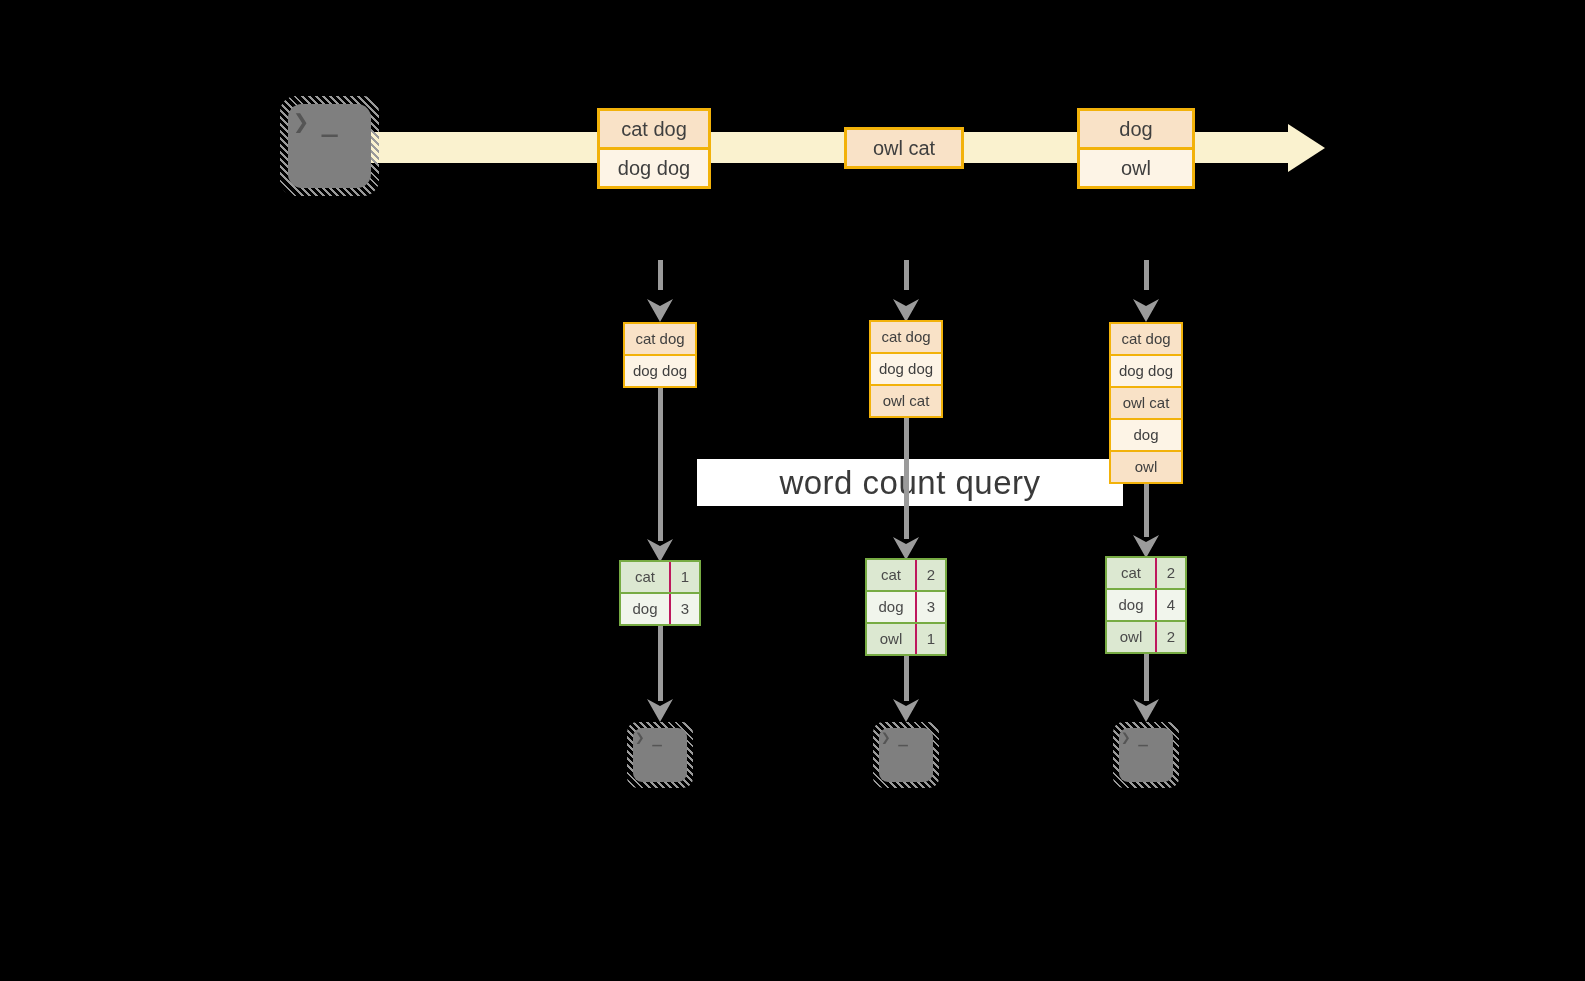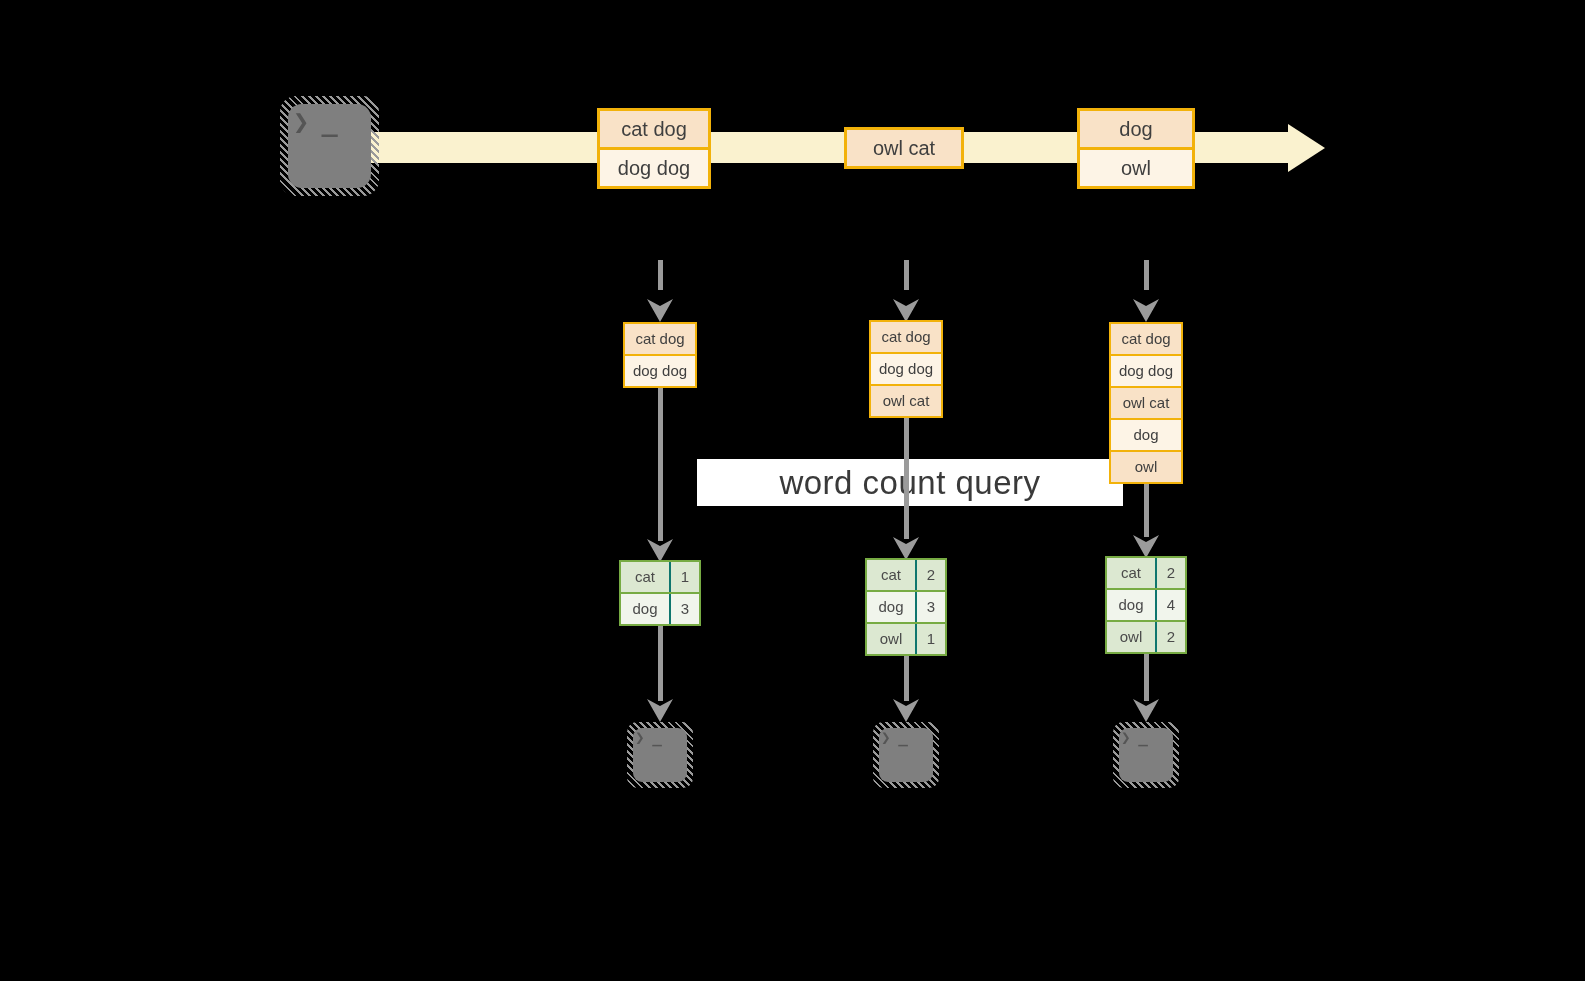--- a/index.html
+++ b/index.html
@@ -40,21 +40,21 @@
   .stack .cell:nth-child(even){background:#fdf4e6;}
   .stack .cell + .cell{border-top:2px solid #f2b20a;}
   
   .banner{position:absolute;left:697px;top:459px;width:426px;height:47px;background:#ffffff;z-index:3;
     display:flex;align-items:center;justify-content:center;}
   .banner span{font-size:33px;font-weight:300;color:#3a3a3a;letter-spacing:0.5px;}
   
   .gtable{position:absolute;border:2px solid #77ab43;z-index:5;box-sizing:content-box;width:78px;}
   .gtable .trow{display:flex;height:30px;}
   .gtable .trow + .trow{border-top:2px solid #77ab43;}
-  .gtable .word{width:48px;border-right:2px solid #0f766e;text-align:center;line-height:30px;font-size:15px;color:#4a4a4a;}
+  .gtable .word{width:48px;border-right:2px solid #be185d;text-align:center;line-height:30px;font-size:15px;color:#4a4a4a;}
   .gtable .count{flex:1;text-align:center;line-height:30px;font-size:15px;color:#4a4a4a;}
   .gtable .trow:nth-child(odd) .word,.gtable .trow:nth-child(odd) .count{background:#dce8d1;}
   .gtable .trow:nth-child(even) .word,.gtable .trow:nth-child(even) .count{background:#f1f5ec;}
 </style>
 </head>
 <body>
 
 <div class="canvas">
 
   <div class="band"></div>

